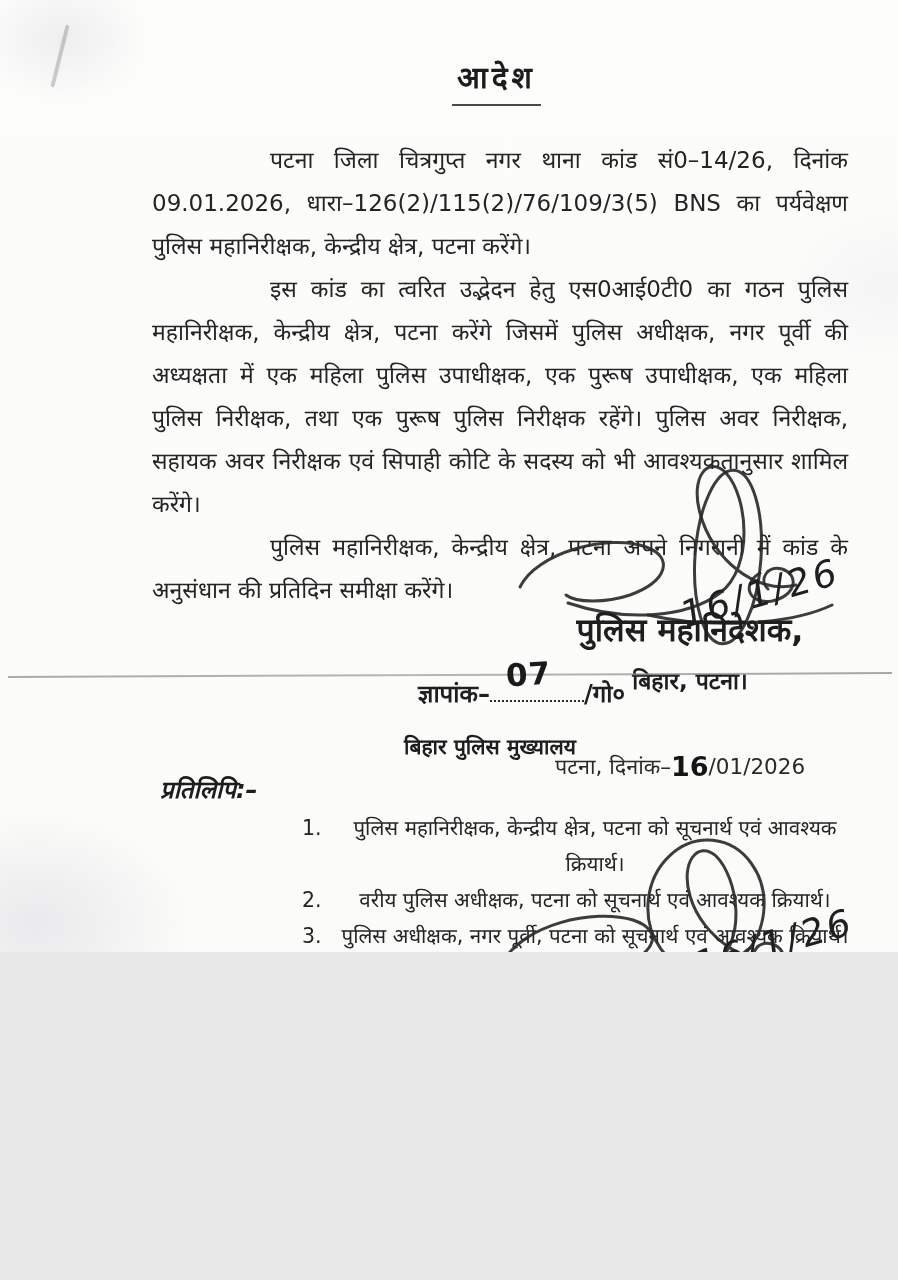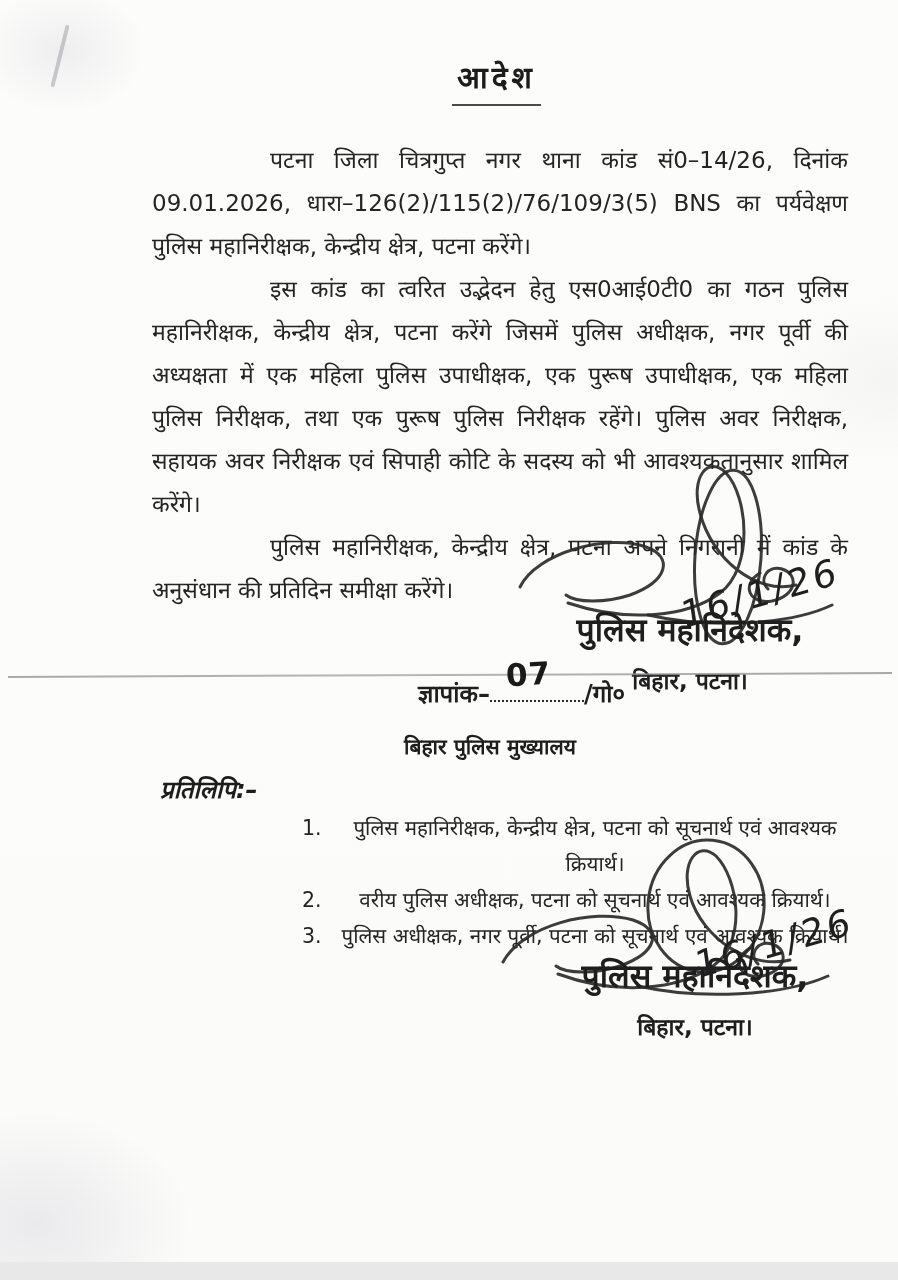--- a/index.html
+++ b/index.html
@@ -1,18 +1,18 @@
 <!DOCTYPE html>
 <html><head>
 <meta charset="utf-8">
 <style>
   html,body{margin:0;padding:0;background:#e8e8e8;}
   .page{
     position:relative;
-    width:898px;height:1262px;
+    width:898px;height:952px;
     margin:0 auto;
     background:
       radial-gradient(220px 160px at 4% 97%, rgba(190,185,200,.28), rgba(0,0,0,0) 70%),
       radial-gradient(160px 120px at 99% 30%, rgba(200,200,205,.14), rgba(0,0,0,0) 70%),
       radial-gradient(120px 90px at 7% 4%, rgba(170,165,175,.16), rgba(0,0,0,0) 70%),
       linear-gradient(#fcfcfb,#fbfbf9);
     font-family:"DejaVu Sans", sans-serif;
     color:#222;
     overflow:hidden;
   }
@@ -91,20 +91,23 @@
     <div class="desig">पुलिस महानिदेशक,</div>
     <div class="place">बिहार, पटना।</div>
   </div>
 
   <div class="seam"></div>
 
   <div class="memo-no">
     <span>ज्ञापांक–</span><span class="memo-dots"><span class="memo-hand">07</span></span><span>/गो०</span>
   </div>
   <div class="memo-hq">बिहार पुलिस मुख्यालय</div>
+  <div class="memo-date">
+    <span>पटना, दिनांक–</span><span class="hand-day">16</span><span>/01/2026</span>
+  </div>
 
   <div class="copies-label">प्रतिलिपि:–</div>
   <div class="copies-list">
     <div class="copy-row">
       <span class="copy-no">1.</span>
       <span class="copy-text">पुलिस महानिरीक्षक, केन्द्रीय क्षेत्र, पटना को सूचनार्थ एवं आवश्यक क्रियार्थ।</span>
     </div>
     <div class="copy-row">
       <span class="copy-no">2.</span>
       <span class="copy-text">वरीय पुलिस अधीक्षक, पटना को सूचनार्थ एवं आवश्यक क्रियार्थ।</span>

